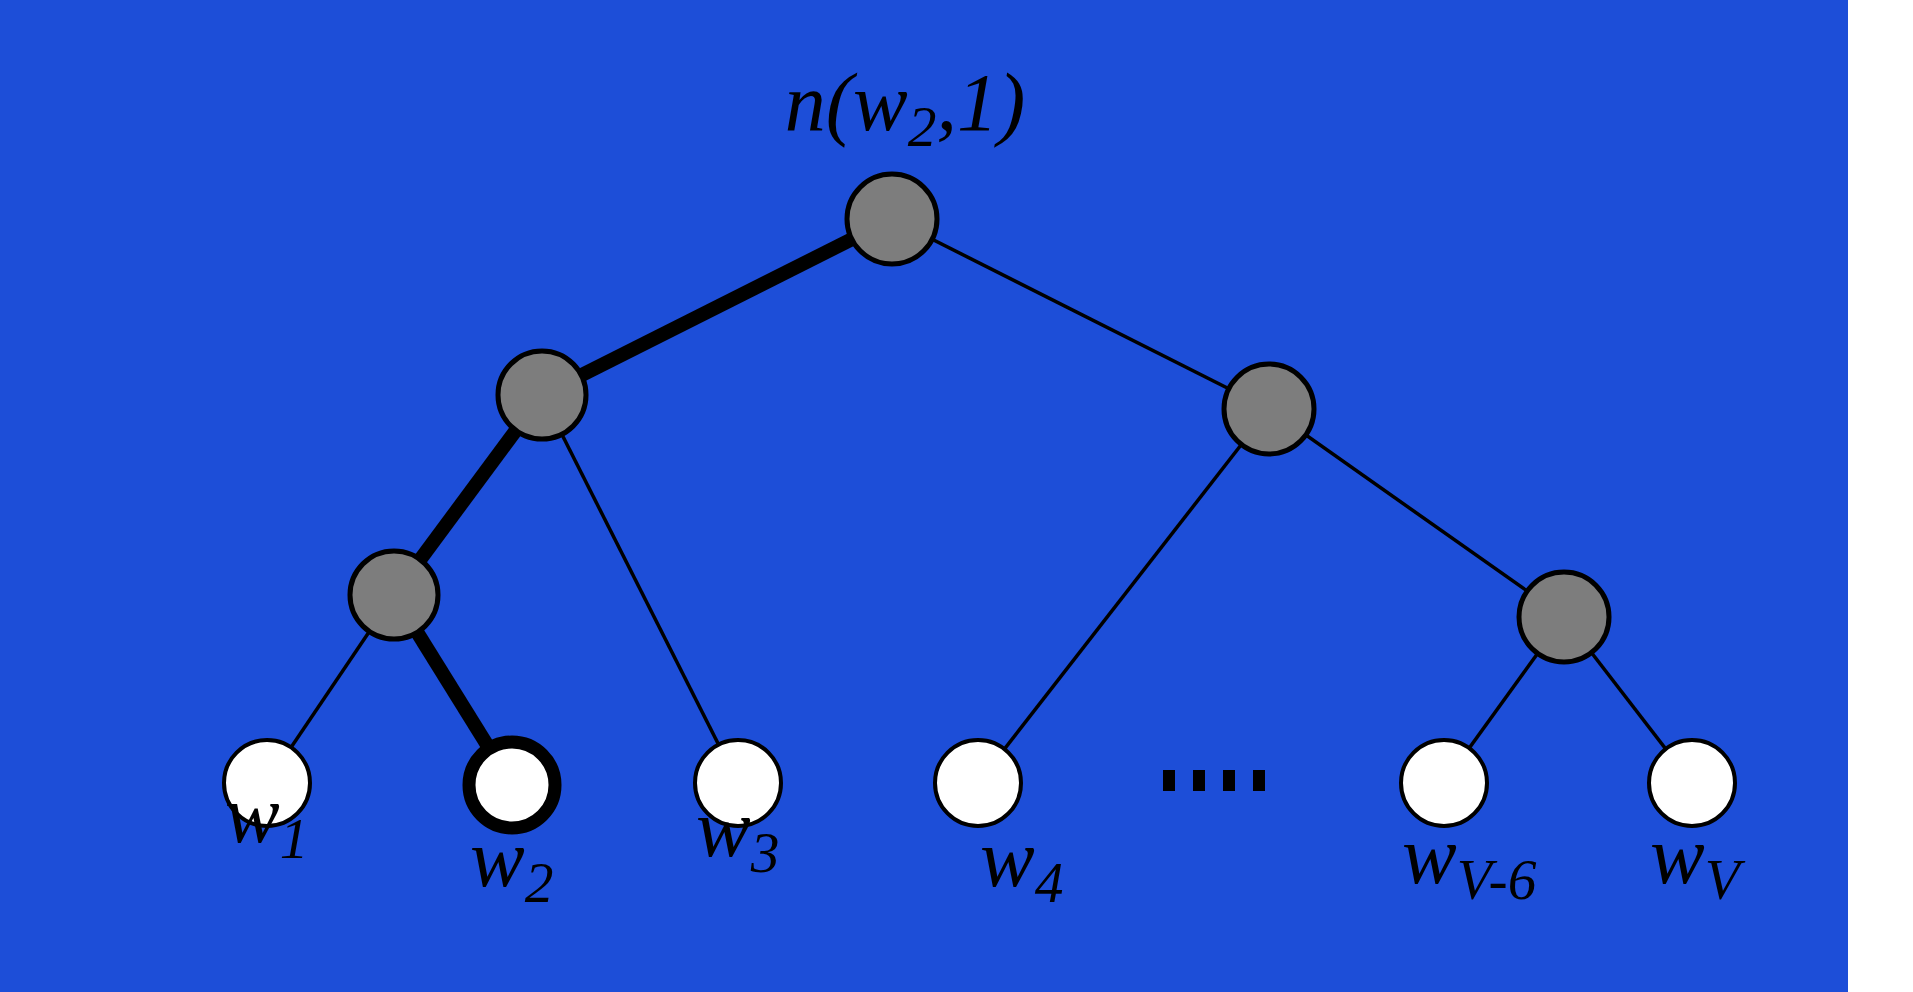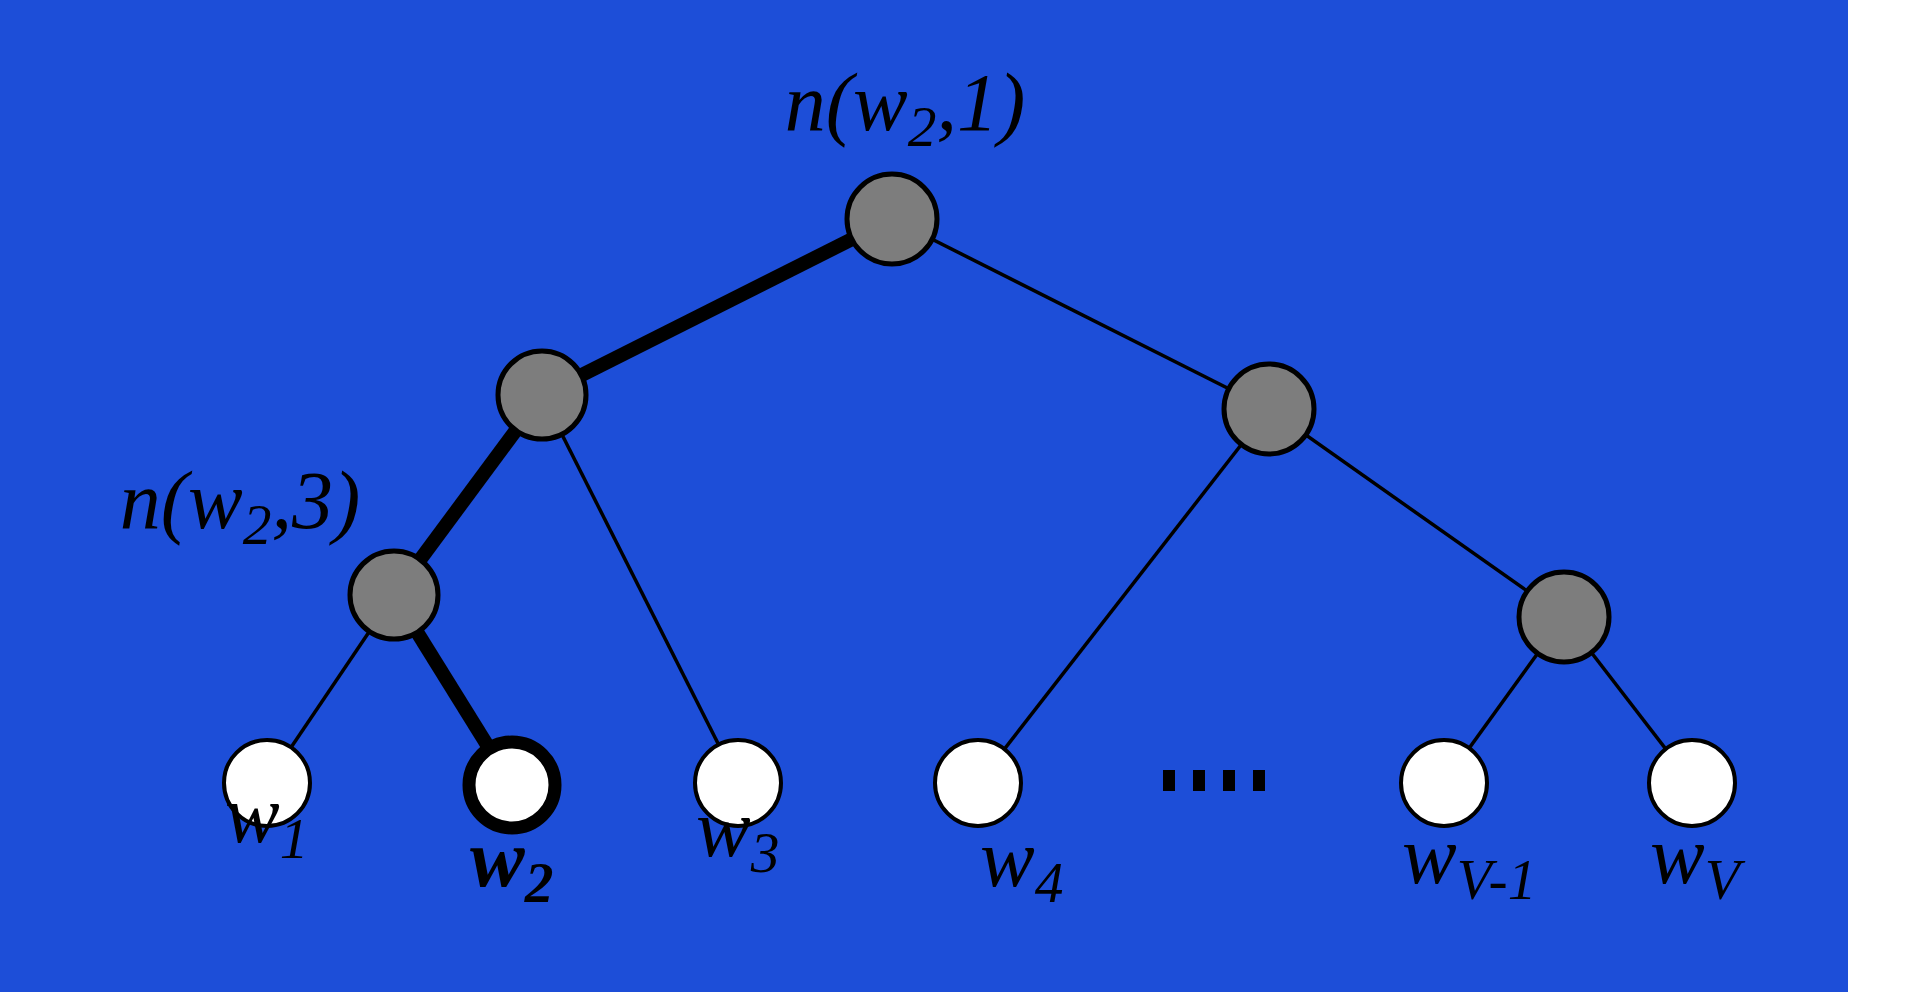--- a/index.html
+++ b/index.html
@@ -73,21 +73,20 @@
       <circle cx="978" cy="783" r="43" fill="#ffffff" stroke="#000000" stroke-width="4"></circle>
       <circle cx="1444" cy="783" r="43" fill="#ffffff" stroke="#000000" stroke-width="4"></circle>
       <circle cx="1692" cy="783" r="43" fill="#ffffff" stroke="#000000" stroke-width="4"></circle>
       <rect x="1163" y="770" width="12" height="21" fill="#000000"></rect>
       <rect x="1193" y="770" width="12" height="21" fill="#000000"></rect>
       <rect x="1223" y="770" width="12" height="21" fill="#000000"></rect>
       <rect x="1253" y="770" width="12" height="21" fill="#000000"></rect>
     </svg>
   <div id="label-layer">
       <div class="tree-label centered" style="left: 905px; top: 62px; color: rgb(0, 0, 0);"><span>n(w</span><sub>2</sub><span>,1)</span></div>
-      <div class="tree-label centered" style="left: 240px; top: 460px; color: rgb(0, 0, 0);"><span>n(w</span><sub>2</sub><span>,3)</span></div>
       <div class="tree-label" style="left: 225px; top: 774px; color: rgb(0, 0, 0);"><span>w</span><sub>1</sub></div>
-      <div class="tree-label" style="left: 470px; top: 818px; color: rgb(0, 0, 0); font-weight: bold;"><span>w</span><sub>2</sub></div>
+      <div class="tree-label" style="left: 470px; top: 818px; color: rgb(0, 0, 0);"><span>w</span><sub>2</sub></div>
       <div class="tree-label" style="left: 696px; top: 788px; color: rgb(0, 0, 0);"><span>w</span><sub>3</sub></div>
       <div class="tree-label" style="left: 980px; top: 818px; color: rgb(0, 0, 0);"><span>w</span><sub>4</sub></div>
-      <div class="tree-label" style="left: 1402px; top: 815px; color: rgb(0, 0, 0);"><span>w</span><sub>V-1</sub></div>
+      <div class="tree-label" style="left: 1402px; top: 815px; color: rgb(0, 0, 0);"><span>w</span><sub>V-6</sub></div>
       <div class="tree-label" style="left: 1650px; top: 815px; color: rgb(0, 0, 0);"><span>w</span><sub>V</sub></div>
     </div>
 </div>
 
 </body></html>

